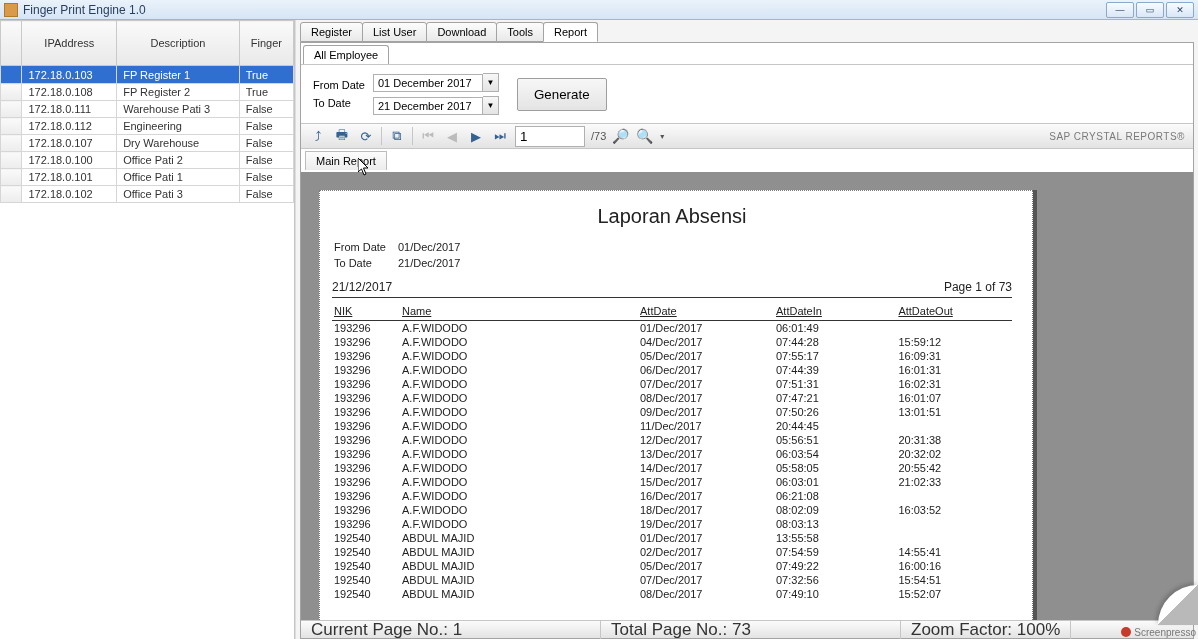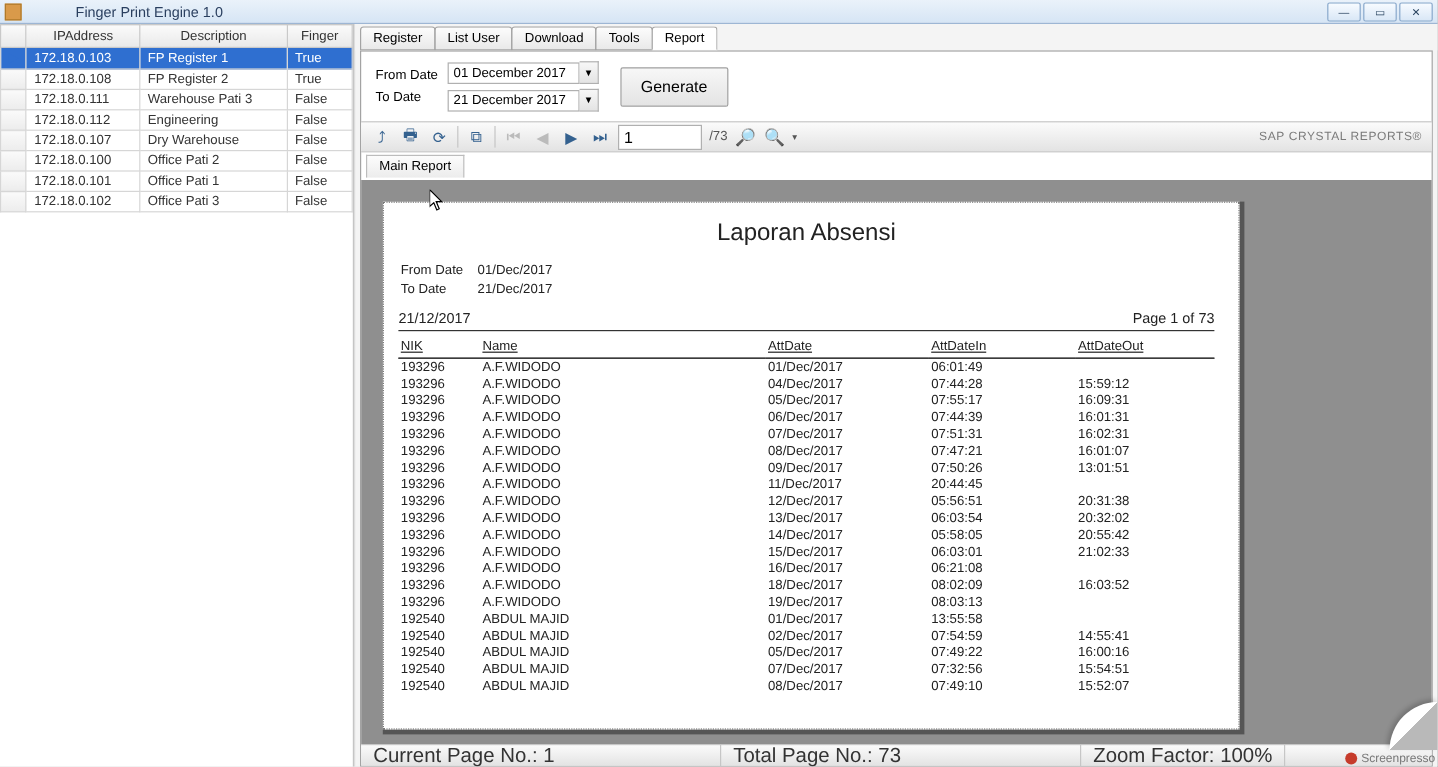--- a/index.html
+++ b/index.html
@@ -1,30 +1,30 @@
 <!DOCTYPE html>
 <html><head>
 <meta charset="utf-8">
 <style>
 * { margin: 0; padding: 0; box-sizing: border-box; }
 body { font-family: "Segoe UI", Tahoma, sans-serif; font-size: 11px; background: #f0f0f0; width: 1198px; height: 639px; overflow: hidden; position: relative; }
 
 
-.titlebar { height: 20px; background: linear-gradient(#eaf2fa, #d6e5f5); display: flex; align-items: center; padding: 0 4px; border-bottom: 1px solid #9db6d4; gap: 40px; }
+.titlebar { height: 20px; background: linear-gradient(#eaf2fa, #d6e5f5); display: flex; align-items: center; padding: 0 4px; border-bottom: 1px solid #9db6d4; }
 .titlebar .app-icon { width: 14px; height: 14px; background: #d99a4a; margin-right: 5px; border: 1px solid #b07a2a; }
 .titlebar .title { flex: 1; color: #2a3f5f; font-size: 12px; }
 .window-controls { display: flex; gap: 2px; }
 .win-btn { width: 28px; height: 16px; background: linear-gradient(#f7fbff,#d9e7f6); border: 1px solid #8aa9cc; border-radius: 2px; display: flex; align-items: center; justify-content: center; font-size: 9px; color: #2a4460; cursor: pointer; }
 
 .main { display: flex; height: calc(100% - 20px); }
 
 
 .left-panel { width: 295px; background: #fff; border-right: 1px solid #c5c5c5; display: flex; flex-direction: column; }
 .grid { width: 100%; border-collapse: collapse; font-size: 11px; }
-.grid th { background: linear-gradient(#fafafa,#e9e9e9); border: 1px solid #c9c9c9; padding: 3px 6px; font-weight: normal; color: #333; }
+.grid th { background: linear-gradient(#fafafa,#e9e9e9); border: 1px solid #c9c9c9; padding: 16px 6px; font-weight: normal; color: #333; }
 .grid th.rowhead { width: 18px; }
 .grid td { border: 1px solid #d6d6d6; padding: 2px 6px; color: #333; }
 .grid td.rowhead { background: linear-gradient(#fafafa,#ececec); width: 18px; text-align: center; color: #4970b0; }
 .grid tr.sel td { background: #2f6fd0; color: #fff; }
 .grid tr.sel td.rowhead { color: #2f6fd0; }
 
 
 .right-panel { flex: 1; display: flex; flex-direction: column; background: #f4f4f4; border-left: 1px solid #ddd; }
 .tabs { display: flex; padding: 2px 4px 0 4px; background: #f4f4f4; }
 .tab { padding: 3px 10px; border: 1px solid #a3a3a3; background: linear-gradient(#fcfcfc,#e9e9e9); margin-right: -1px; border-top-left-radius: 3px; border-top-right-radius: 3px; cursor: pointer; font-size: 11px; }
@@ -159,20 +159,23 @@
 
   <div class="right-panel">
     <div class="tabs" id="tabs">
         <div class="tab">Register</div>
         <div class="tab">List User</div>
         <div class="tab">Download</div>
         <div class="tab">Tools</div>
         <div class="tab active">Report</div>
       </div>
     <div class="tabcontent">
+      <div class="subtabs">
+        <div class="subtab">All Employee</div>
+      </div>
 
       <div class="filterbar">
         <div class="filter-labels">
           <span>From Date</span>
           <span>To Date</span>
         </div>
         <div class="filter-inputs">
           <div class="dateinput">
             <span class="val">01 December 2017</span>
             <span class="dd">▼</span>

